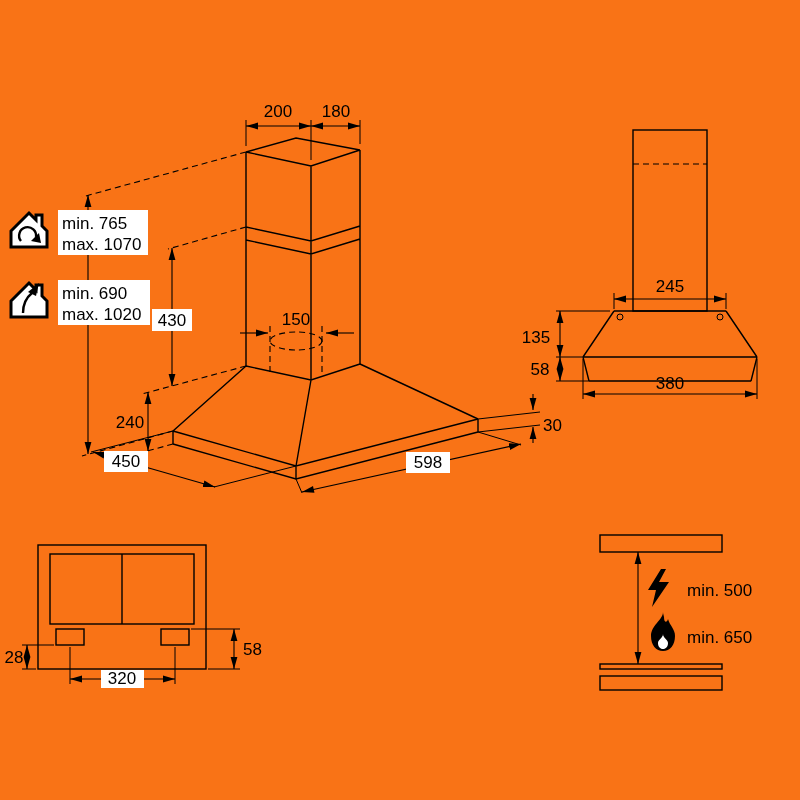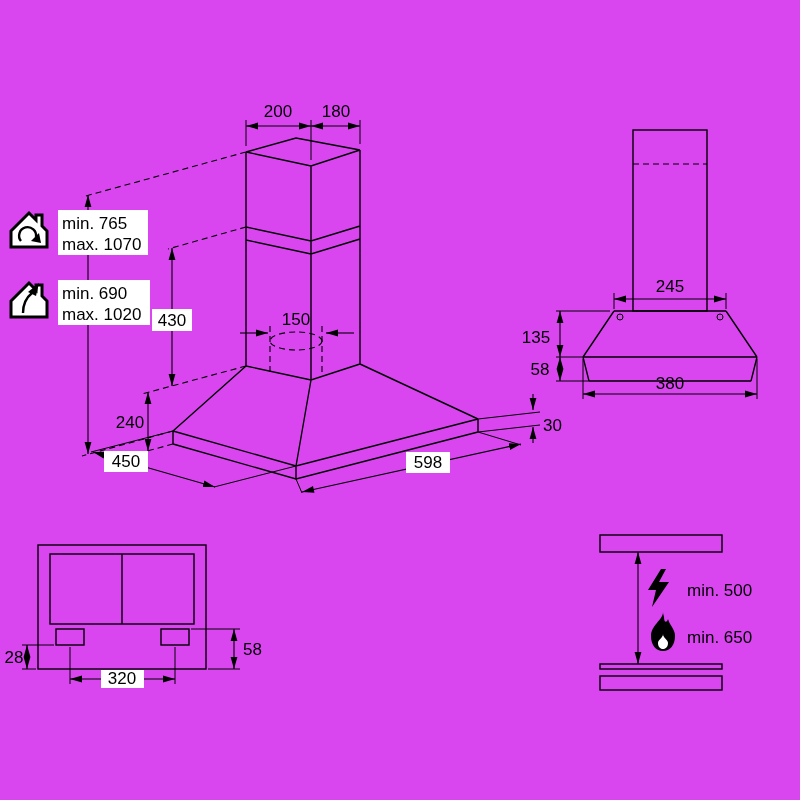--- a/index.html
+++ b/index.html
@@ -1,16 +1,16 @@
 <!DOCTYPE html>
 <html><head>
 <meta charset="utf-8">
 <style>
   html,body{margin:0;padding:0;background:#fff;width:800px;height:800px;overflow:hidden;}
-  .stage{position:relative;width:800px;height:800px;background:#d946ef;}
+  .stage{position:relative;width:800px;height:800px;background:#f97316;}
   svg{display:block;}
   text{font-family:"Liberation Sans","DejaVu Sans",sans-serif;font-size:17px;fill:#000;}
   .mid{text-anchor:middle;}
   .draw{stroke:#000;stroke-width:1.4;fill:none;stroke-linejoin:miter;}
   .dim{stroke:#000;stroke-width:1.1;fill:none;}
   .ext{stroke:#000;stroke-width:1;fill:none;}
   .dash{stroke:#000;stroke-width:1.1;fill:none;stroke-dasharray:6 4;}
   .bg{fill:#fff;stroke:none;}
   .house{stroke:#000;stroke-width:3;fill:#fff;stroke-linejoin:miter;}
   .modearrow{stroke:#000;stroke-width:2.4;fill:none;}

